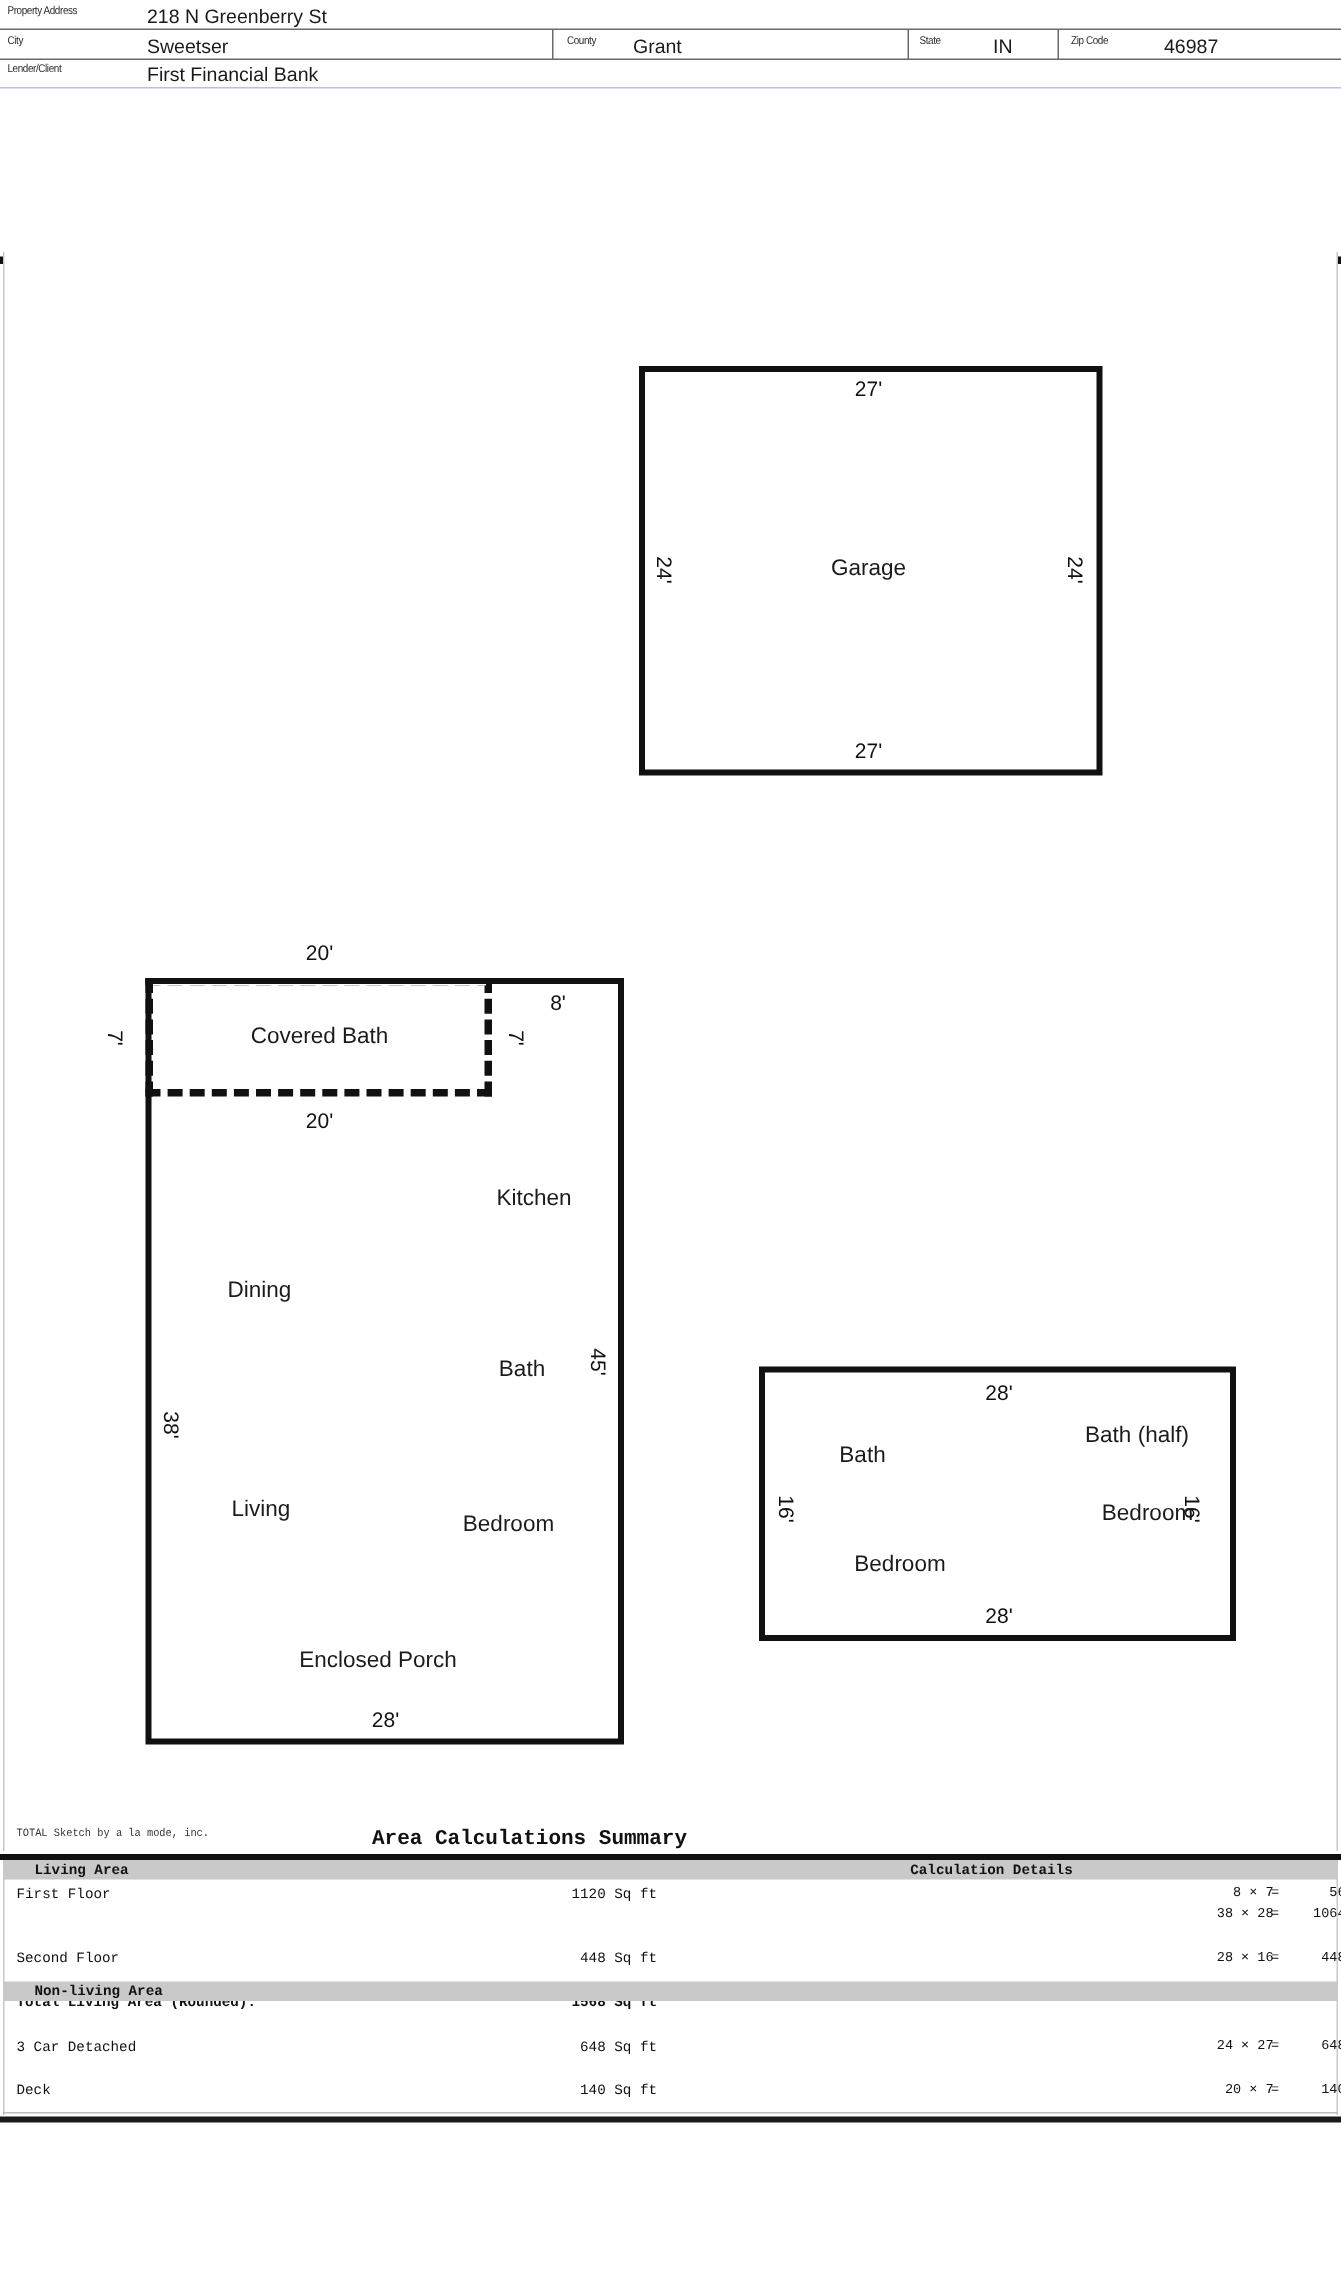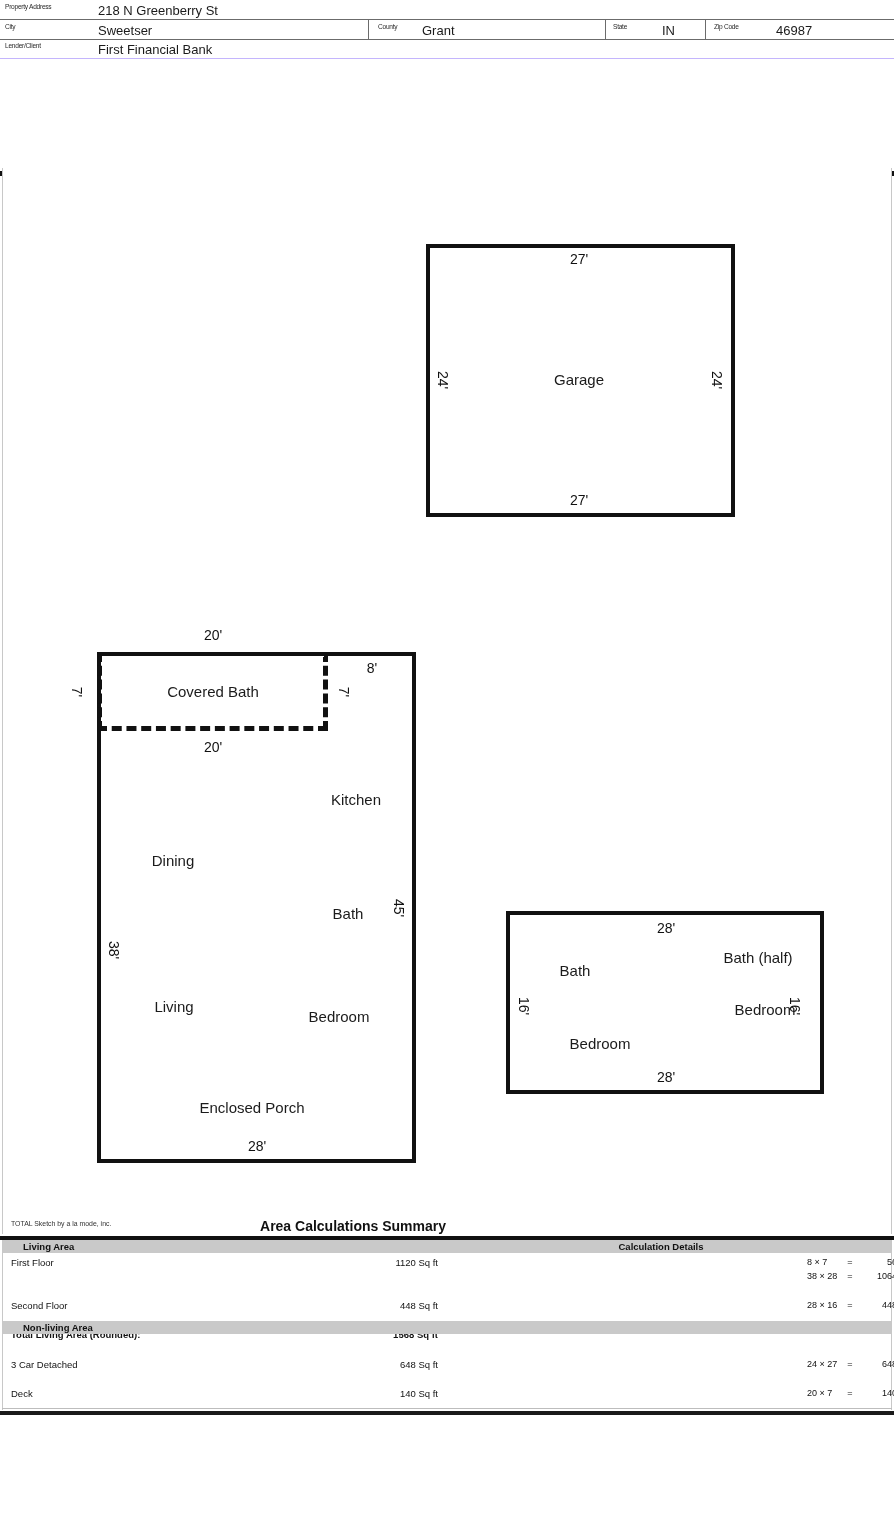--- a/index.html
+++ b/index.html
@@ -99,21 +99,21 @@
     color: #111111;
     white-space: nowrap;
     transform: translate(-50%, -50%) rotate(90deg);
   }
 
   
   .patch { position: absolute; background: #ffffff; }
 
   
   .calc-wrap {
-    position: absolute; left: 0; top: 1216px; width: 894px; height: 200px;
+    position: absolute; left: 0; top: 1216px; width: 894px; height: 200px; font-family: Liberation Mono, monospace;
   }
   .calc-top-row {
     position: absolute; left: 2px; top: 0; width: 890px; height: 18px;
     border-left: 1px solid #c8c8c8; border-right: 1px solid #c8c8c8;
   }
   .credit {
     position: absolute; left: 8px; top: 3px;
     font-size: 7.5px; color: #333;
     transform: scaleX(0.92); transform-origin: left center;
     white-space: nowrap;
@@ -149,21 +149,21 @@
     position: absolute; font-size: 9.5px; color: #111; left: 8px; white-space: nowrap;
   }
   .row-area {
     position: absolute; font-size: 9.5px; color: #111;
     left: 330px; width: 105px; text-align: right; white-space: nowrap;
   }
   .row-bold { font-weight: bold; }
   .calc-detail {
     position: absolute; font-size: 9px; color: #111; white-space: nowrap;
   }
-  .cd-expr { position: absolute; left: 804px; width: 62px; }
+  .cd-expr { position: absolute; left: 784px; width: 62px; text-align: right; }
   .cd-eq   { position: absolute; left: 840px; width: 14px; text-align: center; }
   .cd-val  { position: absolute; left: 852px; width: 42px; text-align: right; }
 
   .rule-bottom {
     position: absolute; left: 0px; top: 1411px; width: 894px; height: 4px;
     background: #1a1a1a;
   }
   .rule-bottom-thin {
     position: absolute; left: 2px; top: 1408px; width: 890px; height: 1px;
     background: #bdbdbd;

